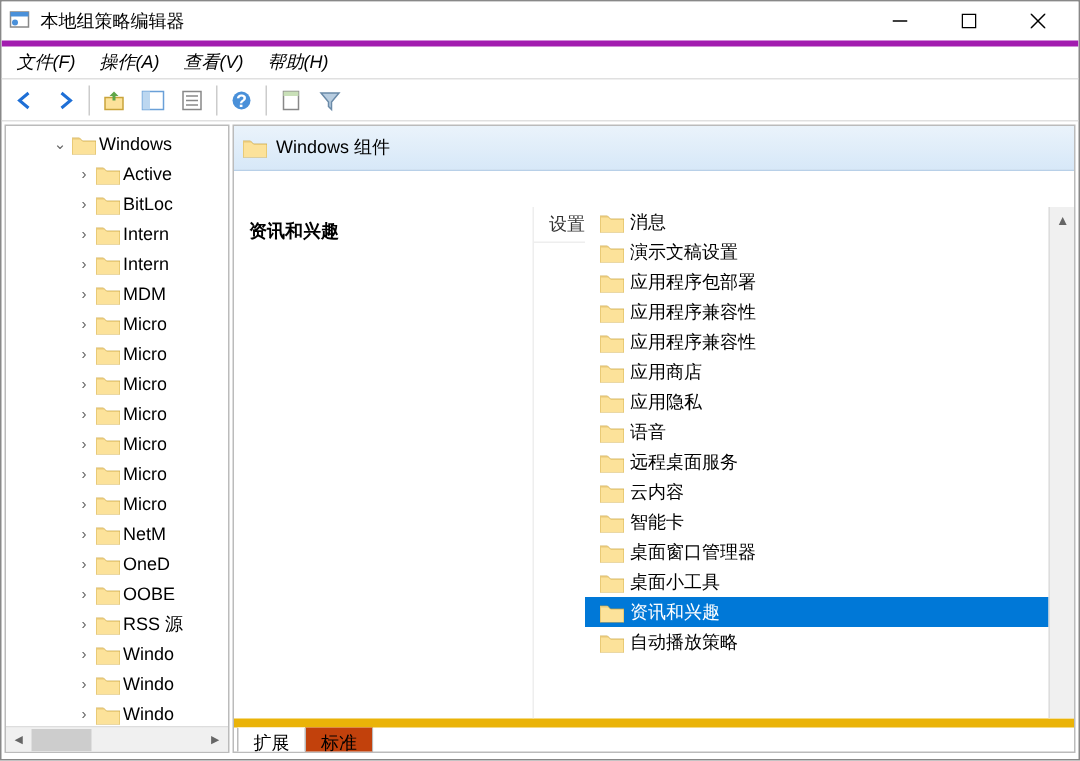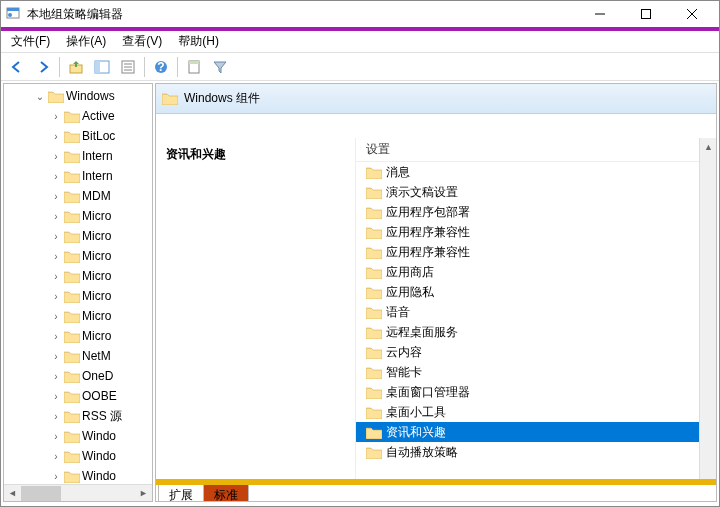--- a/index.html
+++ b/index.html
@@ -1,21 +1,21 @@
 <!DOCTYPE html>
 <html><head>
 <meta charset="utf-8">
 <style>
 *{box-sizing:border-box;margin:0;padding:0;font-family:"Microsoft YaHei","Segoe UI",Tahoma,sans-serif;font-size:12px;color:#000;}
 body{background:#fff;width:720px;height:507px;overflow:hidden;border:1px solid #888;}
 .titlebar{height:30px;display:flex;align-items:center;padding:0 4px;background:#fff;border-bottom:4px solid #a21caf;}
 .titlebar .icon{width:16px;height:16px;margin-right:6px;display:flex;align-items:center;justify-content:center;}
 .titlebar .title{flex:1;}
 .titlebar .btn{width:46px;height:29px;display:flex;align-items:center;justify-content:center;}
-.menubar{height:22px;display:flex;align-items:center;padding:0 2px;border-bottom:1px solid #e0e0e0;}
+.menubar{height:22px;display:flex;align-items:center;padding:0 2px;border-bottom:1px solid #e0e0e0;font-style:italic;}
 .menubar .menu{padding:2px 8px;}
 .toolbar{height:28px;display:flex;align-items:center;padding:2px 4px;border-bottom:1px solid #e0e0e0;gap:2px;}
 .toolbar .tbtn{width:24px;height:24px;display:flex;align-items:center;justify-content:center;border:1px solid transparent;border-radius:2px;}
 .toolbar .sep{width:1px;height:20px;background:#ccc;margin:0 2px;}
 .content{display:flex;height:calc(100% - 30px - 22px - 28px - 2px);}
 .leftpane{width:150px;border:1px solid #bbb;margin:2px 1px 2px 2px;display:flex;flex-direction:column;overflow:hidden;position:relative;}
 .tree{flex:1;overflow:hidden;padding:2px 0;}
 .tree .titem{display:flex;align-items:center;height:20px;padding-left:10px;white-space:nowrap;overflow:hidden;}
 .tree .titem .toggle{width:12px;text-align:center;color:#666;font-size:10px;}
 .tree .titem .ticon{width:16px;height:16px;margin:0 2px;display:flex;align-items:center;justify-content:center;}
@@ -24,21 +24,21 @@
 .tree .titem.depth0{padding-left:30px;}
 .hscroll{height:17px;background:#f0f0f0;border-top:1px solid #ddd;display:flex;align-items:center;}
 .hscroll .hbtn{width:17px;height:17px;display:flex;align-items:center;justify-content:center;background:#f0f0f0;color:#666;font-size:9px;}
 .hscroll .htrack{flex:1;height:17px;background:#f0f0f0;position:relative;}
 .hscroll .hthumb{position:absolute;left:0;width:40px;height:15px;top:1px;background:#cdcdcd;}
 .rightpane{flex:1;border:1px solid #bbb;margin:2px 2px 2px 1px;display:flex;flex-direction:column;overflow:hidden;}
 .rightheader{height:30px;background:linear-gradient(#eaf3fb,#d7e8f8);border-bottom:1px solid #b8d0e8;display:flex;align-items:center;padding:0 6px;gap:6px;}
 .rightbody{flex:1;display:flex;overflow:hidden;position:relative;margin-top:24px;}
 .descpane{width:200px;padding:8px 10px;border-right:1px solid #eee;}
 .descpane .desctitle{font-weight:bold;}
-.listpane{flex:1;overflow:hidden;display:flex;flex-direction:column;}
+.listpane{flex:1;overflow:hidden;display:flex;flex-direction:row;}
 .listheader{height:24px;display:flex;align-items:center;border-bottom:1px solid #eee;padding-left:10px;color:#333;}
 .listbody{flex:1;overflow-y:auto;overflow-x:hidden;}
 .litem{height:20px;display:flex;align-items:center;padding-left:10px;gap:4px;}
 .litem.selected{background:#0078d7;}
 .litem.selected .llabel{color:#fff;}
 .folder-icon{width:16px;height:13px;}
 .vscroll{width:17px;background:#f0f0f0;border-left:1px solid #ddd;position:absolute;right:0;top:0;bottom:0;}
 .vscroll .vbtn{width:17px;height:17px;display:flex;align-items:center;justify-content:center;color:#666;font-size:9px;}
 .tabbar{height:22px;display:flex;align-items:flex-start;border-top:6px solid #eab308;padding-left:2px;}
 .tabbar .tab{padding:2px 10px;border:1px solid #bbb;border-top:none;border-bottom-left-radius:3px;border-bottom-right-radius:3px;margin-right:-1px;background:#c2410c;}

